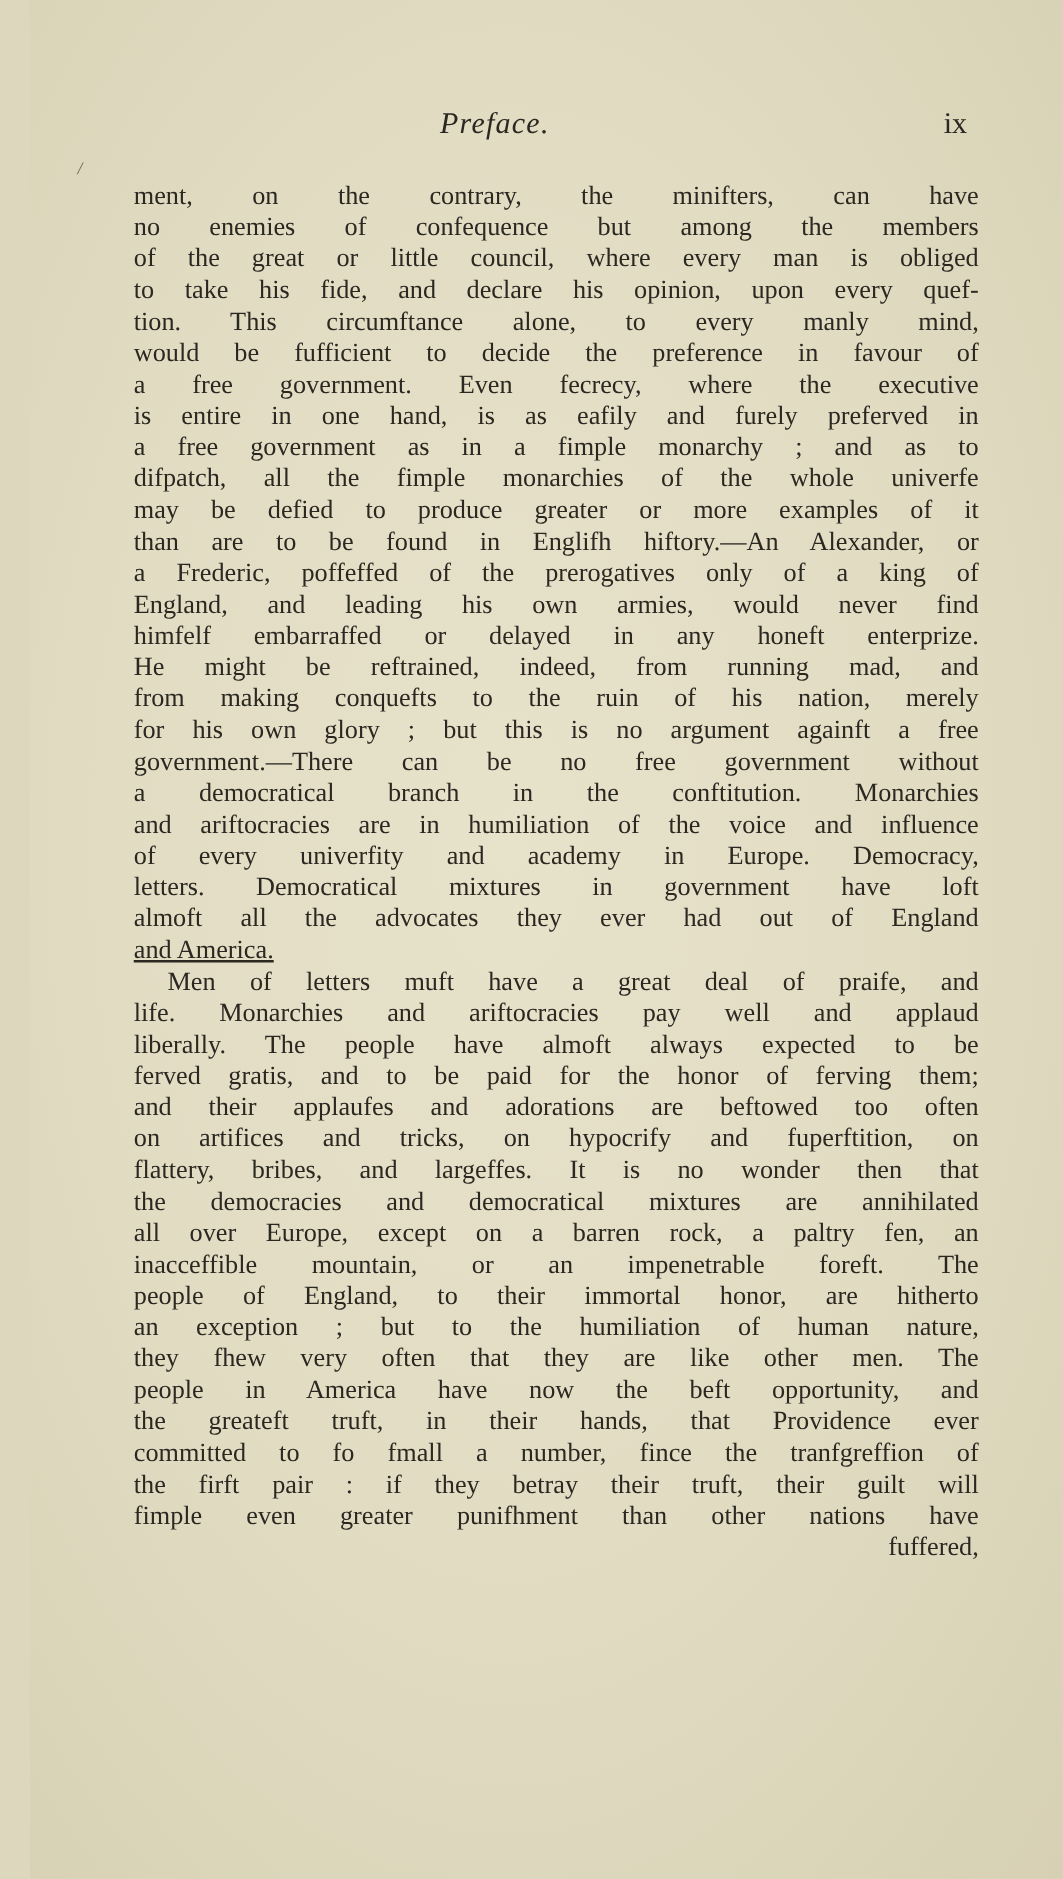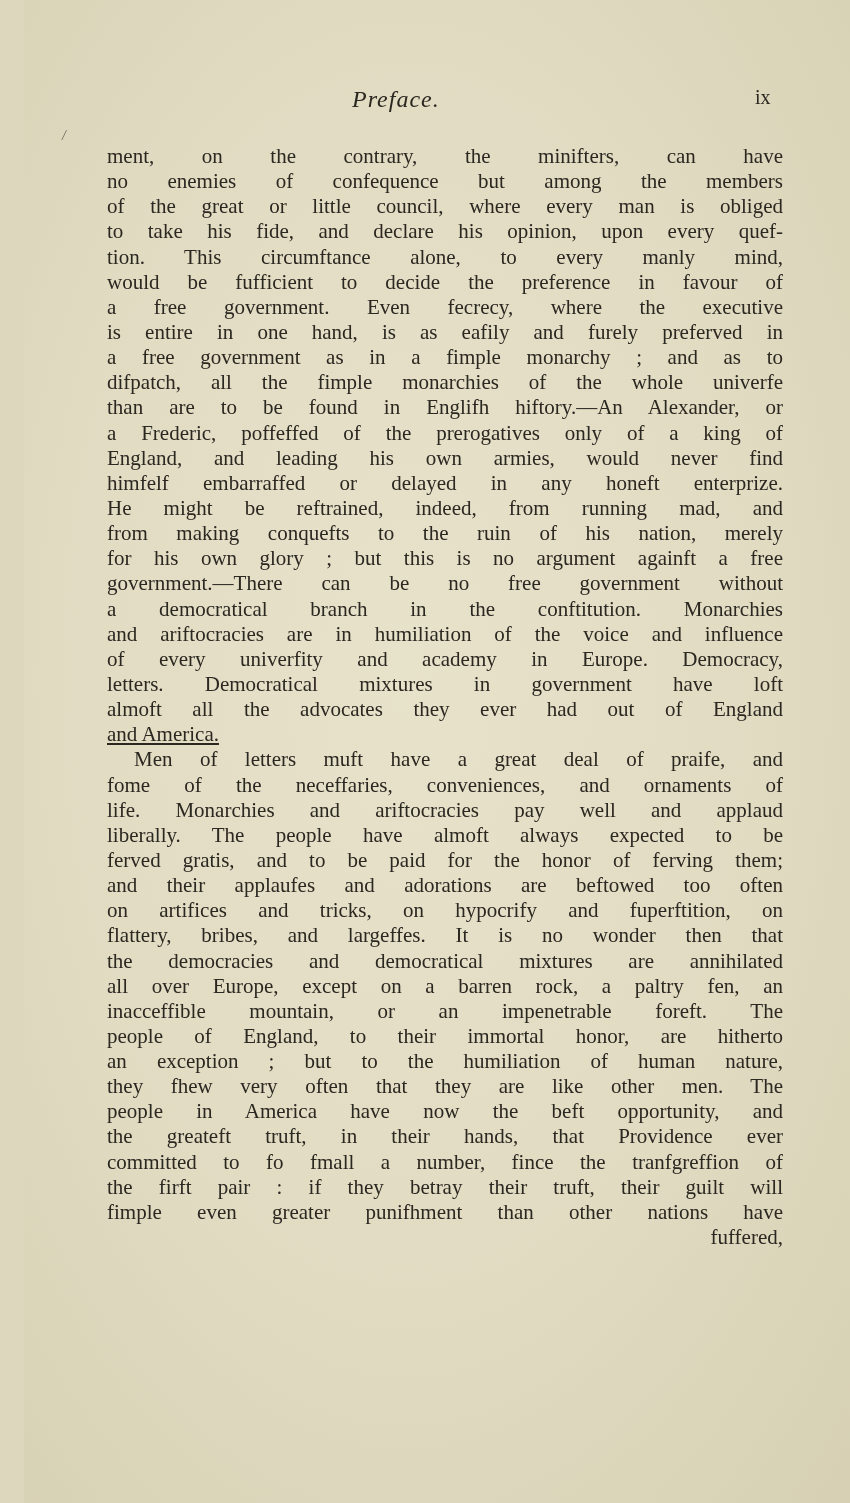--- a/index.html
+++ b/index.html
@@ -17,21 +17,21 @@
   }
   .header {
     position: absolute; top: 86px; left: 0; width: 850px; height: 40px;
   }
   .running-title {
     position: absolute; left: 328px; top: 0;
     font-style: italic; font-size: 24px; letter-spacing: 1px;
   }
   .folio {
     position: absolute; left: 731px; top: 0;
-    font-size: 20px;
+    font-size: 24px;
   }
   .mark {
     position: absolute; left: 38px; top: 128px; font-size: 14px; color: #6b655a;
     font-style: italic;
   }
   .body-text {
     position: absolute; left: 83px; top: 144px; width: 676px;
     font-size: 21px; line-height: 25.15px;
   }
   .line {
@@ -58,38 +58,38 @@
         <div class="line">ment, on the contrary, the minifters, can have</div>
         <div class="line">no enemies of confequence but among the members</div>
         <div class="line">of the great or little council, where every man is obliged</div>
         <div class="line">to take his fide, and declare his opinion, upon every quef-</div>
         <div class="line">tion. This circumftance alone, to every manly mind,</div>
         <div class="line">would be fufficient to decide the preference in favour of</div>
         <div class="line">a free government. Even fecrecy, where the executive</div>
         <div class="line">is entire in one hand, is as eafily and furely preferved in</div>
         <div class="line">a free government as in a fimple monarchy ; and as to</div>
         <div class="line">difpatch, all the fimple monarchies of the whole univerfe</div>
+        <div class="line">may be defied to produce greater or more examples of it</div>
         <div class="line">than are to be found in Englifh hiftory.—An Alexander, or</div>
         <div class="line">a Frederic, poffeffed of the prerogatives only of a king of</div>
         <div class="line">England, and leading his own armies, would never find</div>
         <div class="line">himfelf embarraffed or delayed in any honeft enterprize.</div>
         <div class="line">He might be reftrained, indeed, from running mad, and</div>
         <div class="line">from making conquefts to the ruin of his nation, merely</div>
         <div class="line">for his own glory ; but this is no argument againft a free</div>
         <div class="line">government.—There can be no free government without</div>
         <div class="line">a democratical branch in the conftitution. Monarchies</div>
         <div class="line">and ariftocracies are in humiliation of the voice and influence</div>
         <div class="line">of every univerfity and academy in Europe. Democracy,</div>
         <div class="line">letters. Democratical mixtures in government have loft</div>
         <div class="line">almoft all the advocates they ever had out of England</div>
         <div class="line last">and America.</div>
       </div>
     <div id="para-1">
         <div class="line indent">Men of letters muft have a great deal of praife, and</div>
-        <div class="line">fome of the neceffaries, conveniences, and ornaments of</div>
         <div class="line">life. Monarchies and ariftocracies pay well and applaud</div>
         <div class="line">liberally. The people have almoft always expected to be</div>
         <div class="line">ferved gratis, and to be paid for the honor of ferving them;</div>
         <div class="line">and their applaufes and adorations are beftowed too often</div>
         <div class="line">on artifices and tricks, on hypocrify and fuperftition, on</div>
         <div class="line">flattery, bribes, and largeffes. It is no wonder then that</div>
         <div class="line">the democracies and democratical mixtures are annihilated</div>
         <div class="line">all over Europe, except on a barren rock, a paltry fen, an</div>
         <div class="line">inacceffible mountain, or an impenetrable foreft. The</div>
         <div class="line">people of England, to their immortal honor, are hitherto</div>

